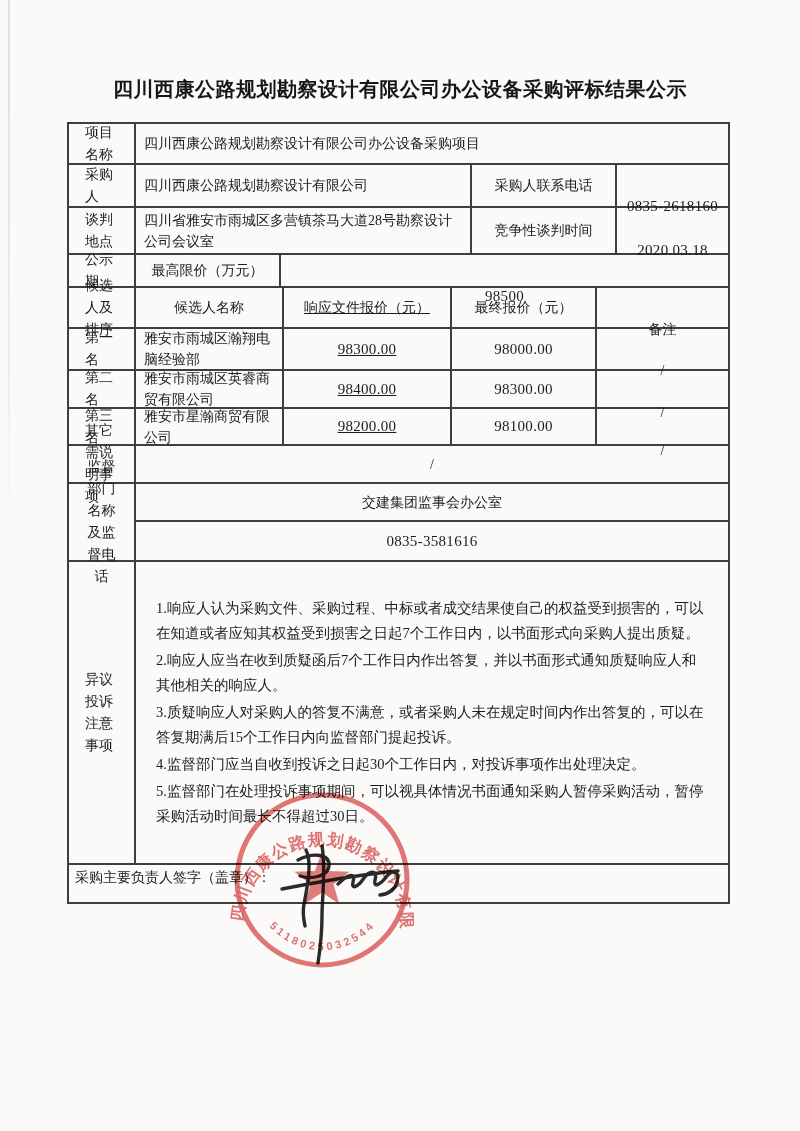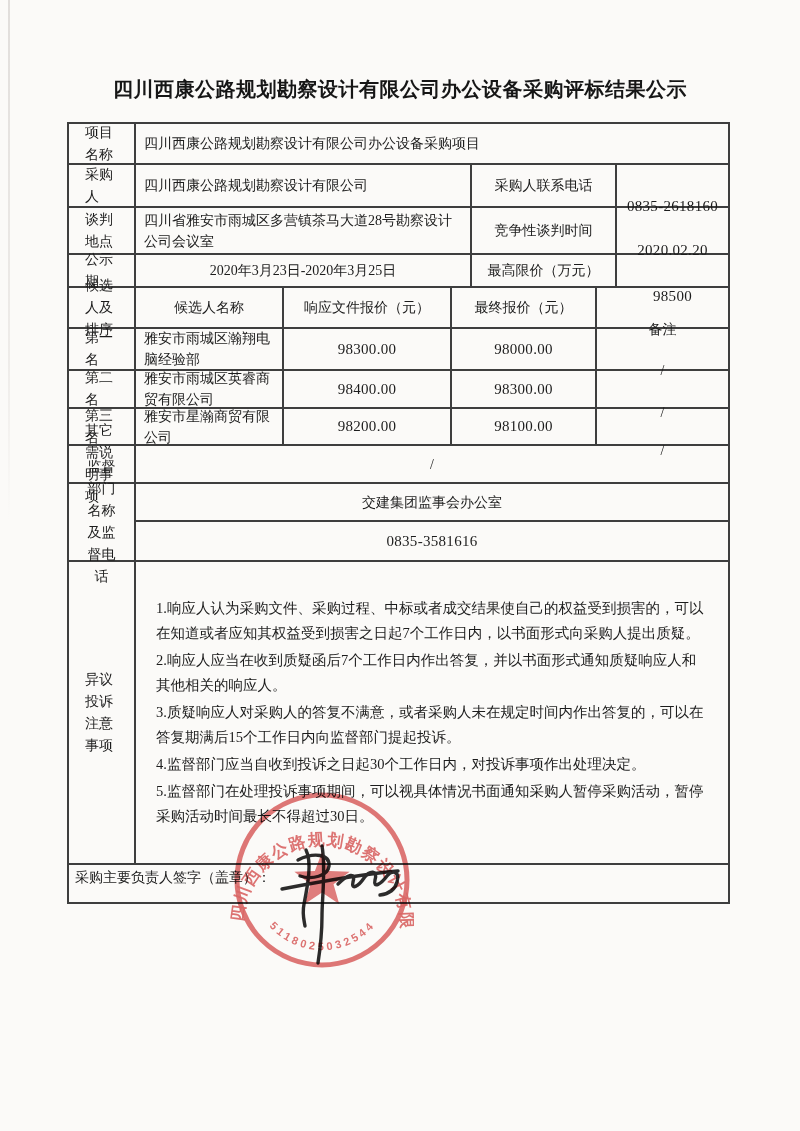--- a/index.html
+++ b/index.html
@@ -25,21 +25,21 @@
   }
   .row{display:flex;border-bottom:2px solid #3e3e3e;box-sizing:border-box;}
   .row:last-child{border-bottom:none;flex:1;}
   .cell{
     border-right:2px solid #3e3e3e;box-sizing:border-box;
     display:flex;align-items:center;padding:2px 8px;
   }
   .cell:last-child{border-right:none;}
   .c1{width:67px;flex:none;padding:2px 16px;}
   .c2{width:148px;flex:none;}
-  .c3{width:168px;flex:none;}
+  .c3{width:168px;flex:none;text-decoration:underline;}
   .c4{width:145px;flex:none;}
   .c5{flex:1;margin-top:39px;}
   .span23{width:336px;flex:none;}
   .span25{flex:1;}
   .center{justify-content:center;text-align:center;}
   .label{line-height:22px;}
   .label-center{justify-content:center;text-align:center;}
   .h41{height:41px;} .h43{height:43px;} .h47{height:47px;} .h33{height:33px;}
   .h42{height:42px;} .h38{height:38px;} .h37{height:37px;} .h78{height:78px;}
   .h303{height:303px;}
@@ -73,26 +73,25 @@
     <div class="cell c1 label">采购人</div>
     <div class="cell span23">四川西康公路规划勘察设计有限公司</div>
     <div class="cell c4 center">采购人联系电话</div>
     <div class="cell c5 center num">0835-2618160</div>
   </div>
 
   <div class="row h47">
     <div class="cell c1 label">谈判地点</div>
     <div class="cell span23">四川省雅安市雨城区多营镇茶马大道28号勘察设计公司会议室</div>
     <div class="cell c4 center">竞争性谈判时间</div>
-    <div class="cell c5 center num">2020.02.20</div>
+    <div class="cell c5 center num">2020.03.18</div>
   </div>
 
   <div class="row h33">
     <div class="cell c1 label">公示期</div>
-    <div class="cell span23 center">2020年3月23日-2020年3月25日</div>
     <div class="cell c4 center">最高限价（万元）</div>
     <div class="cell c5 center num">98500</div>
   </div>
 
   <div class="row h41">
     <div class="cell c1 label">候选人及排序</div>
     <div class="cell c2 center">候选人名称</div>
     <div class="cell c3 center">响应文件报价（元）</div>
     <div class="cell c4 center">最终报价（元）</div>
     <div class="cell c5 center">备注</div>

